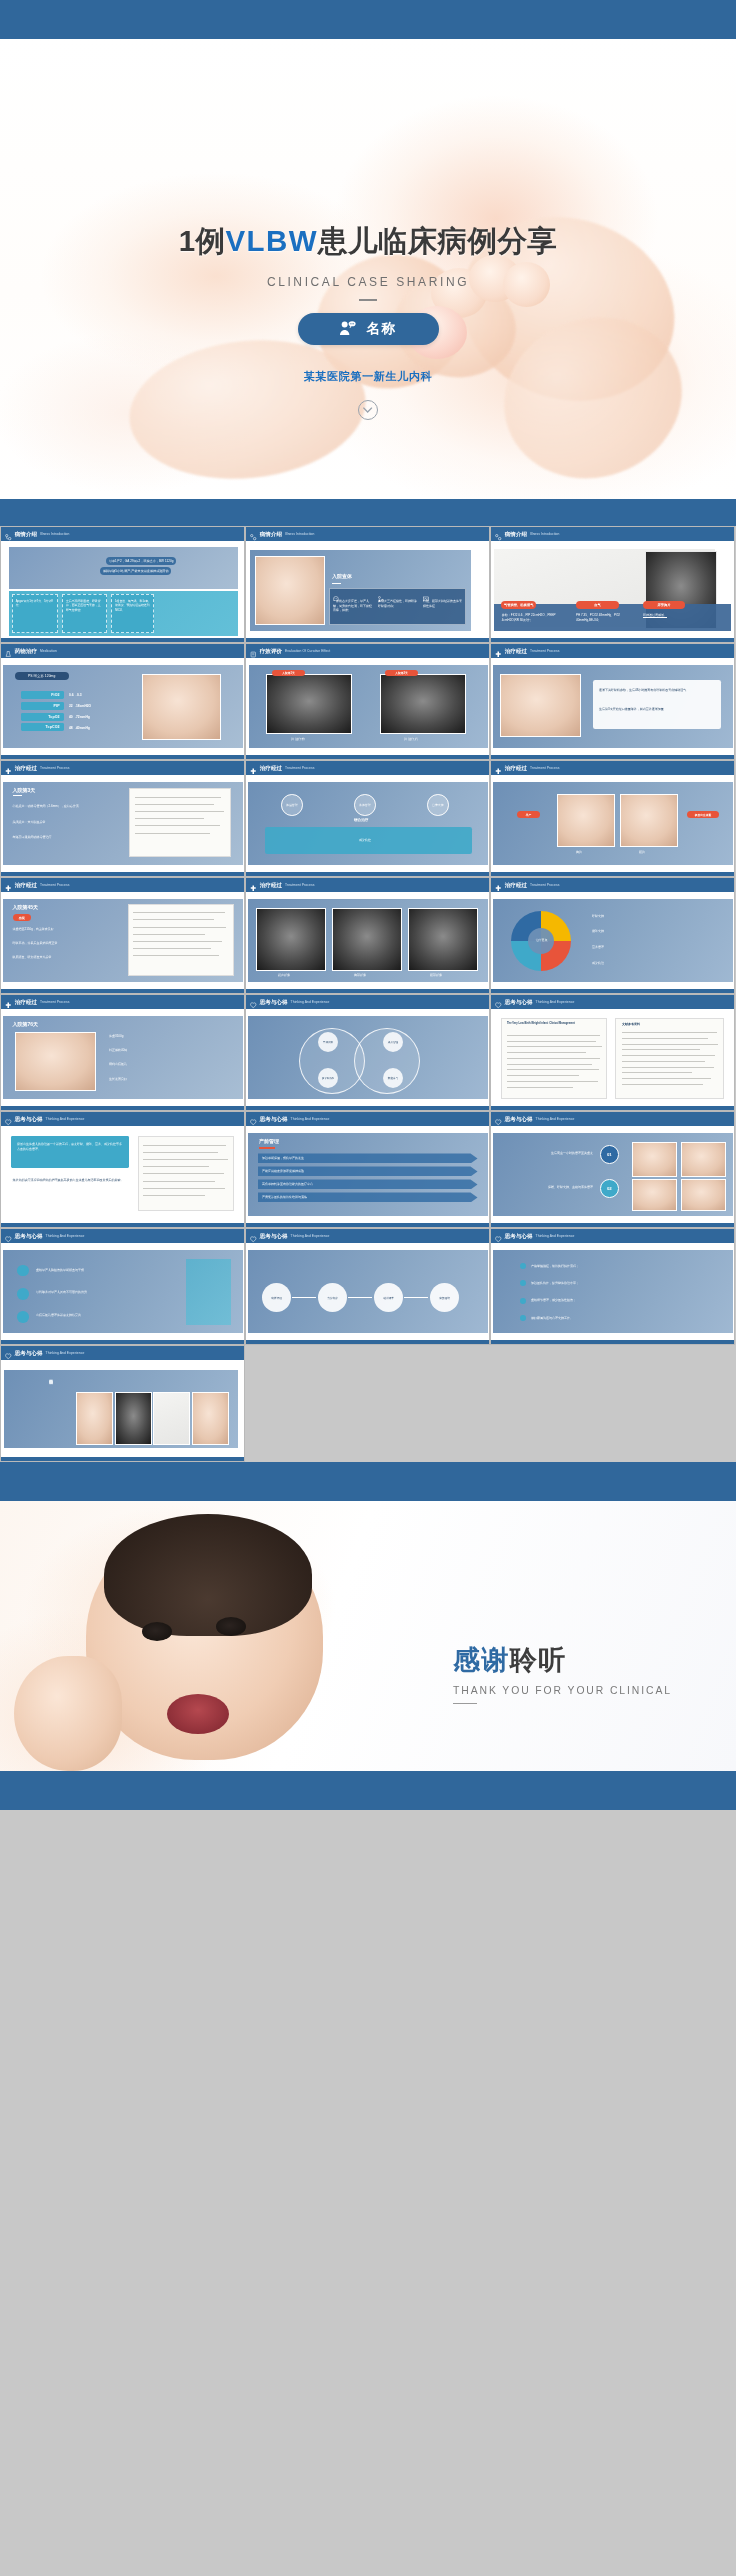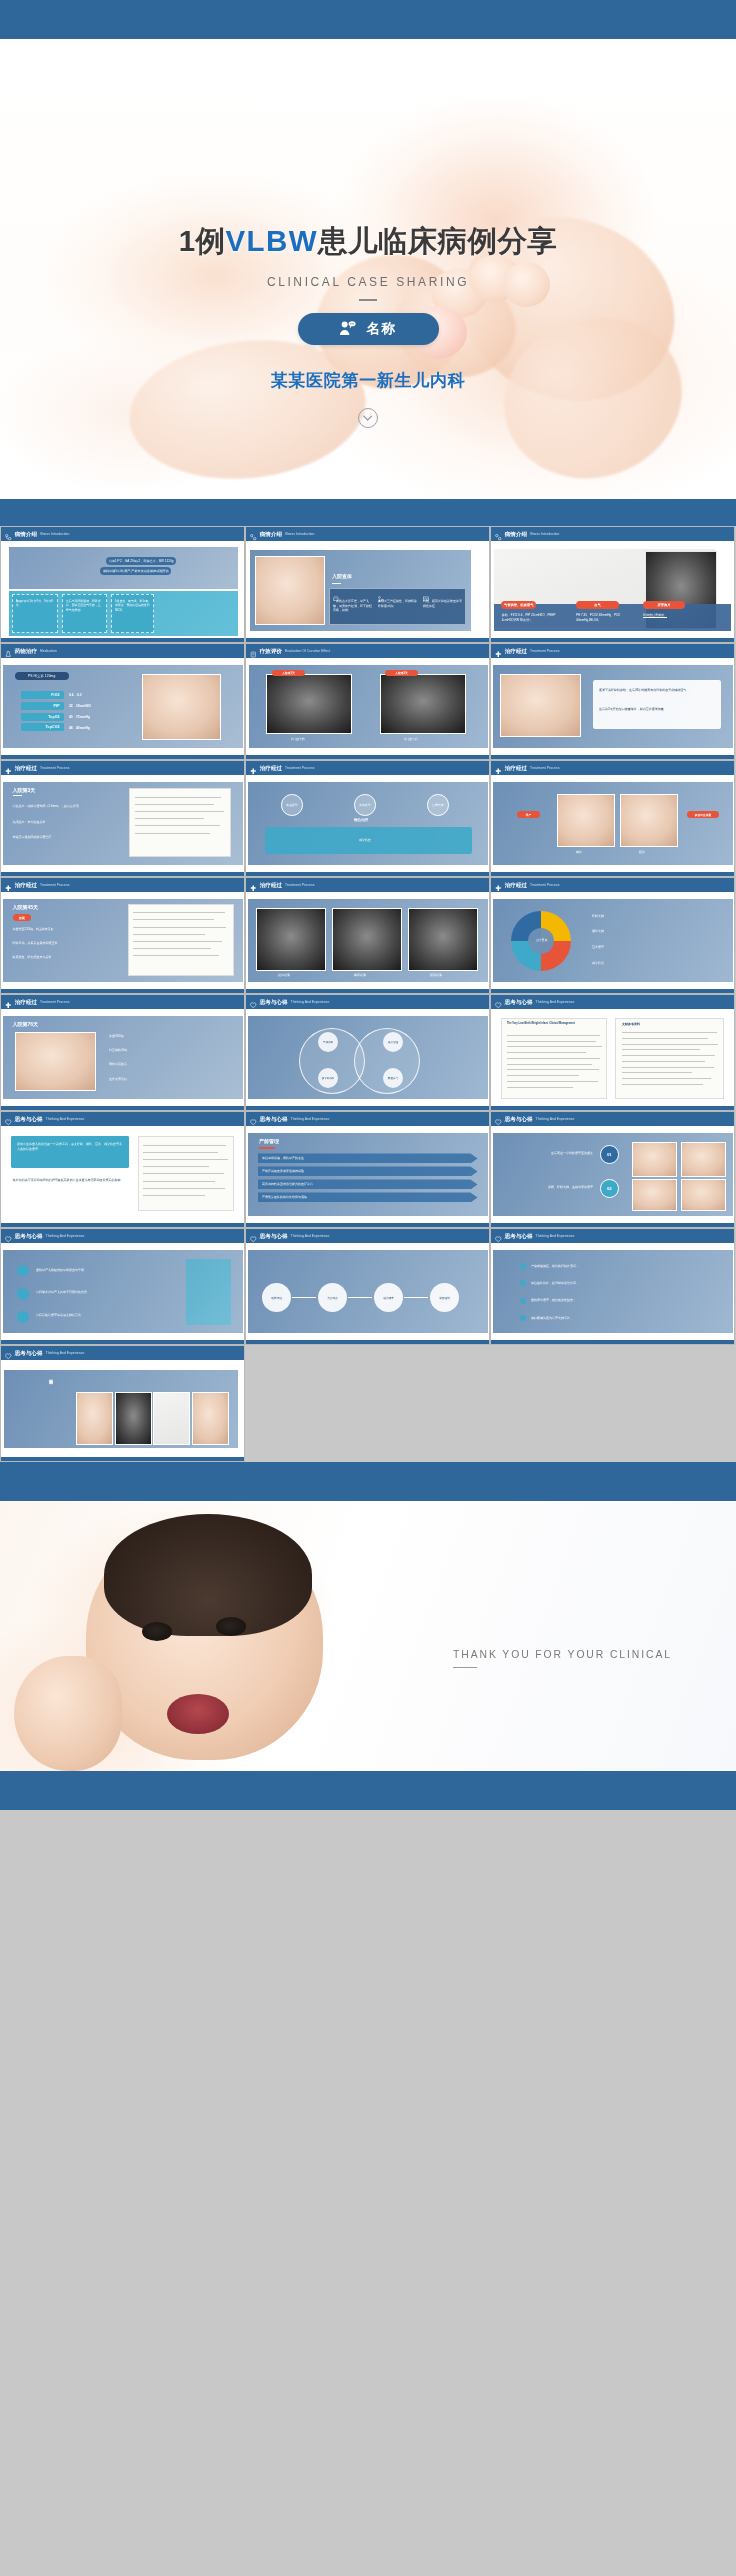--- a/index.html
+++ b/index.html
@@ -68,21 +68,21 @@
   }
   .hero-rule { margin-top: 10px; width: 18.7px; height: 2.2px; background: #8a8a8a; }
   .hero-btn {
     margin-top: 11.5px; height: 32px; min-width: 141px;
     background: #30679b; border-radius: 16px;
     display: flex; align-items: center; justify-content: center; gap: 10px;
     box-shadow: 0 1.4px 4.3px rgba(0,0,0,.12);
   }
   .hero-btn .label { color: #fff; font-size: 13.7px; font-weight: 700; letter-spacing: 1.4px; }
   .hero-dept {
-    margin-top: 24.4px; font-size: 17px; font-weight: 700; color: #1b6fc0; letter-spacing: 0.7px;
+    margin-top: 24.4px; font-size: 11px; font-weight: 700; color: #1b6fc0; letter-spacing: 0.7px;
   }
   .hero-chev {
     margin-top: 16px; width: 20px; height: 20px; border-radius: 50%;
     border: 1.2px solid #9aa3ad; display: flex; align-items: center; justify-content: center;
   }
   .hero-chev svg { display:block; }
 
   
   .grid {
     width: 736px; background: #c8c8c8;
@@ -755,19 +755,22 @@
 
 <div class="thanks">
   <div class="thanks-bg"></div>
   <div class="baby-head"></div>
   <div class="baby-hair"></div>
   <div class="baby-eye l"></div>
   <div class="baby-eye r"></div>
   <div class="baby-mouth"></div>
   <div class="baby-arm"></div>
   <div class="thanks-text">
+    <div class="thanks-cn">
+      <span class="b">感谢</span><span class="d">聆听</span>
+    </div>
     <div class="thanks-en">THANK YOU FOR YOUR CLINICAL</div>
     <div class="thanks-rule"></div>
   </div>
 </div>
 
 <div class="frame-bar"></div>
 
 
 </body></html>

